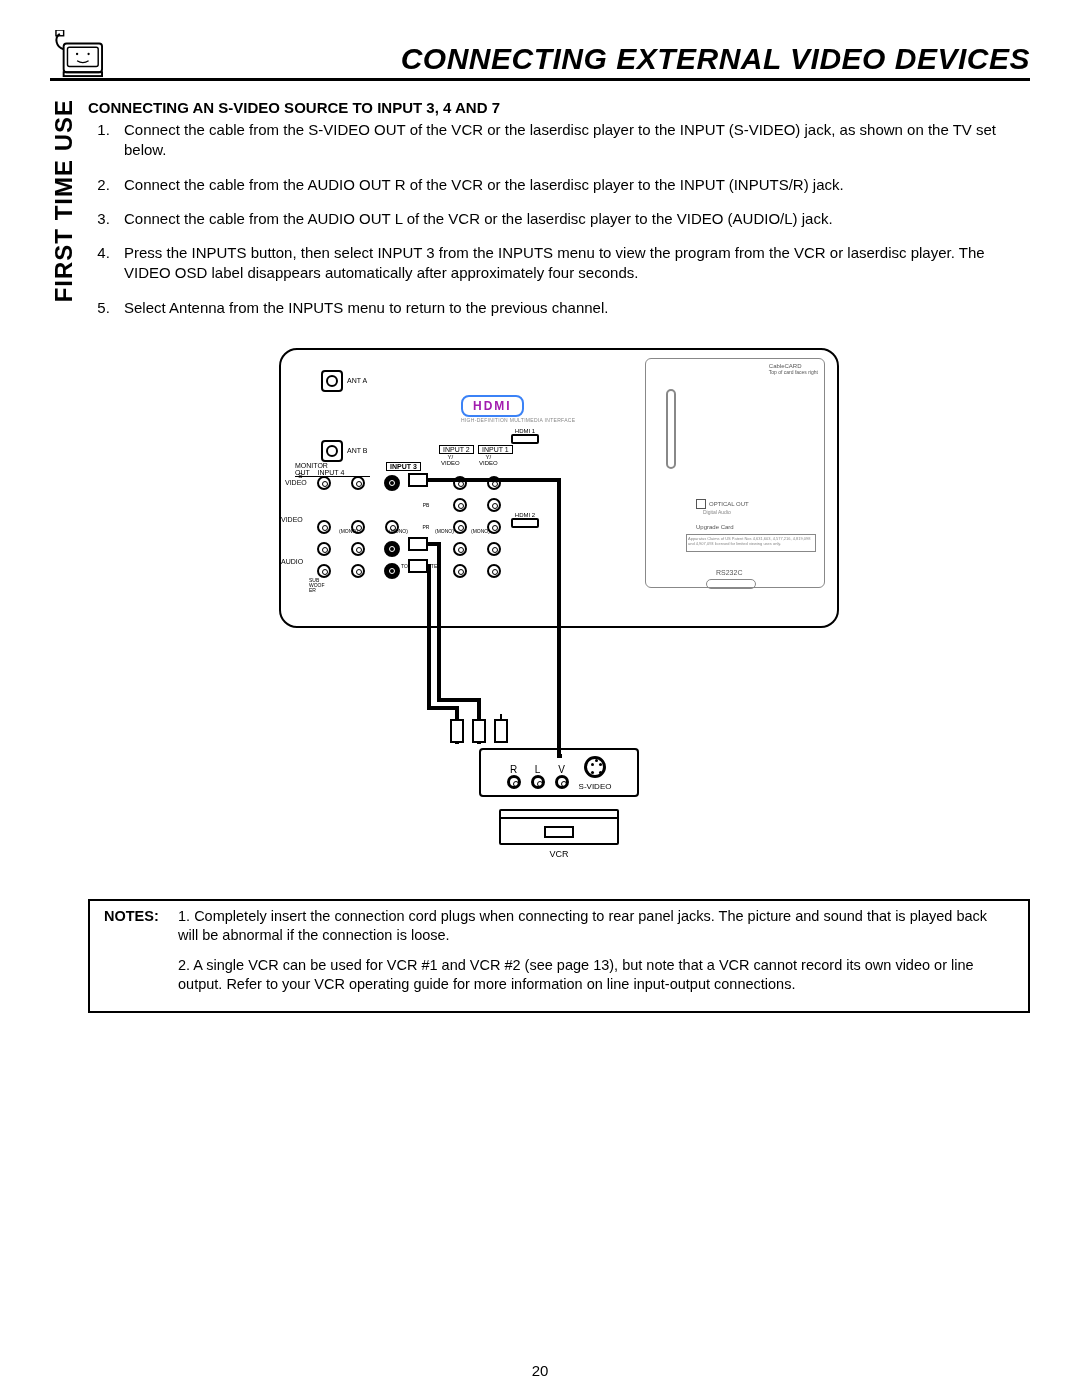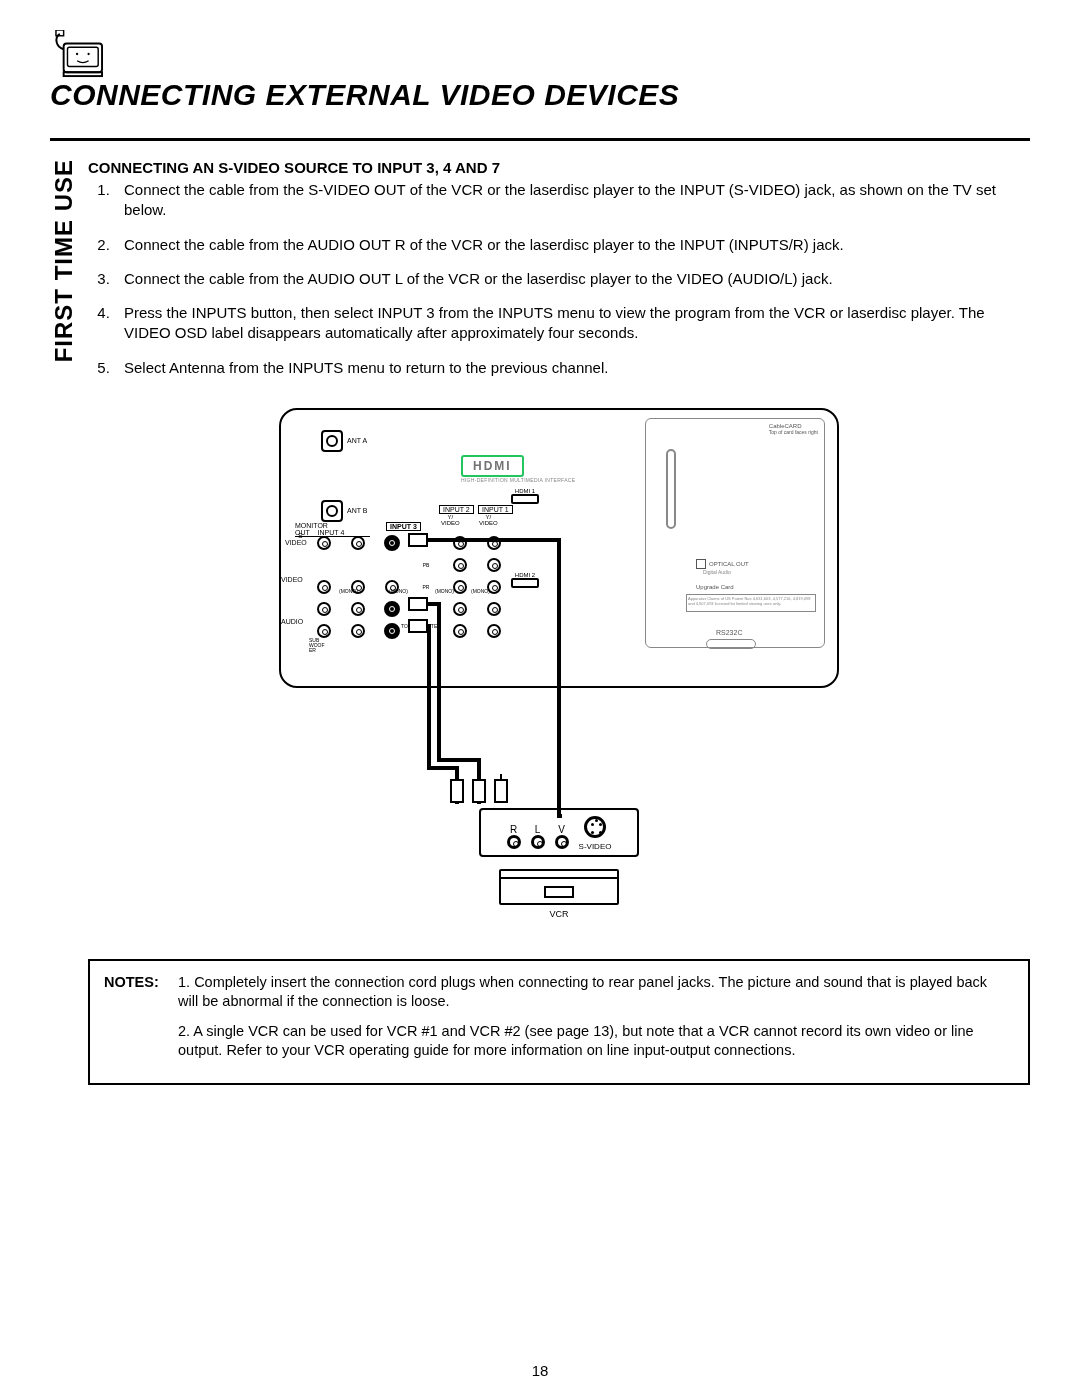--- a/index.html
+++ b/index.html
@@ -7,24 +7,23 @@
     font-family: Arial, Helvetica, sans-serif;
     width: 1080px;
     height: 1397px;
     background: #fff;
     color: #000;
     position: relative;
     padding: 30px 50px 40px 50px;
   }
   .header-row {
     display: flex;
-    align-items: flex-start;
+    align-items: flex-end;
     justify-content: space-between;
-    margin-bottom: 24px;
-    flex-direction: column;
+    margin-bottom: 0;
   }
   .tv-icon {
     width: 58px;
     height: 48px;
   }
   .page-title {
     font-size: 30px;
     font-weight: bold;
     font-style: italic;
     letter-spacing: 0.5px;
@@ -87,21 +86,21 @@
     position:absolute; top:3px; left:3px; width:4px; height:4px;
     border:1px solid #000; border-radius:50%;
   }
   .coax {
     width: 22px; height: 22px; border:2px solid #000; border-radius:4px;
     display:flex; align-items:center; justify-content:center;
   }
   .coax::after{ content:""; width:8px; height:8px; border:2px solid #000; border-radius:50%; }
   .ant-a { position:absolute; top:20px; left:40px; display:flex; align-items:center; gap:4px;}
   .ant-b { position:absolute; top:90px; left:40px; display:flex; align-items:center; gap:4px;}
-  .hdmi-logo { position:absolute; top:45px; left:180px; border:2px solid #22c55e; border-radius:3px; padding:2px 10px; font-weight:bold; font-size:12px; letter-spacing:2px; color:#737373;}
+  .hdmi-logo { position:absolute; top:45px; left:180px; border:2px solid #3b82f6; border-radius:8px; padding:2px 10px; font-weight:bold; font-size:12px; letter-spacing:2px; color:#a21caf;}
   .hdmi-sub { position:absolute; top:67px; left:180px; font-size:5px; color:#888; letter-spacing:0.3px;}
   .hdmi1 { position:absolute; top:78px; left:230px; text-align:center;}
   .hdmi1 .slot, .hdmi2 .slot { width:28px; height:10px; border:2px solid #000; border-radius:2px;}
   .hdmi2 { position:absolute; top:162px; left:230px; text-align:center;}
   .row-label { position:absolute; left:6px; font-size:7px; text-align:right; width:20px;}
   .card-slot { position:absolute; top:8px; right:12px; width:180px; height:230px; border:1px solid #888; border-radius:6px;}
   .card-slot .lbltop { position:absolute; top:4px; right:6px; font-size:6px; color:#555; text-align:left; line-height:1;}
   .card-slot .pen { position:absolute; top:30px; left:20px; width:10px; height:80px; border:2px solid #888; border-radius:5px;}
   .card-slot .opt { position:absolute; top:140px; left:50px; font-size:6px; color:#555;}
   .card-slot .opt::before{content:""; display:inline-block; width:8px;height:8px;border:1px solid #555; margin-right:3px; vertical-align:middle;}
@@ -145,21 +144,21 @@
     width:26px; height:8px; border:2px solid #000;
   }
   .vcr-device::before{
     content:""; position:absolute; top:0; left:0; right:0; height:6px; border-bottom:2px solid #000;
   }
   .vcr-caption { text-align:center; font-size:9px; margin-top:2px;}
   .cable-svg { position:absolute; top:0; left:0; width:560px; height:540px; pointer-events:none;}
   .notes-box {
     border: 2px solid #000;
     margin-top: 40px;
-    padding: 12px 14px;
+    padding: 6px 14px;
     font-size: 14.5px;
     line-height: 1.35;
   }
   .notes-box .nlabel { font-weight:bold; display:inline-block; width:70px; vertical-align:top;}
   .notes-list { display:inline-block; width: calc(100% - 80px); vertical-align:top;}
   .notes-list p { margin-bottom:10px;}
   .page-num {
     position: absolute;
     bottom: 18px;
     left: 0; right: 0;
@@ -330,13 +329,13 @@
     <div class="notes-box">
       <span class="nlabel">NOTES:</span>
       <div class="notes-list">
         <p>1.   Completely insert the connection cord plugs when connecting to rear panel jacks.  The picture and sound that is played back will be abnormal if the connection is loose.</p>
         <p>2.   A single VCR can be used for VCR #1 and VCR #2 (see page 13), but note that a VCR cannot record its own video or line output.  Refer to your VCR operating guide for more information on line input-output connections.</p>
       </div>
     </div>
   </div>
 </div>
 
-<div class="page-num">18</div>
+<div class="page-num">20</div>
 
 </body></html>

